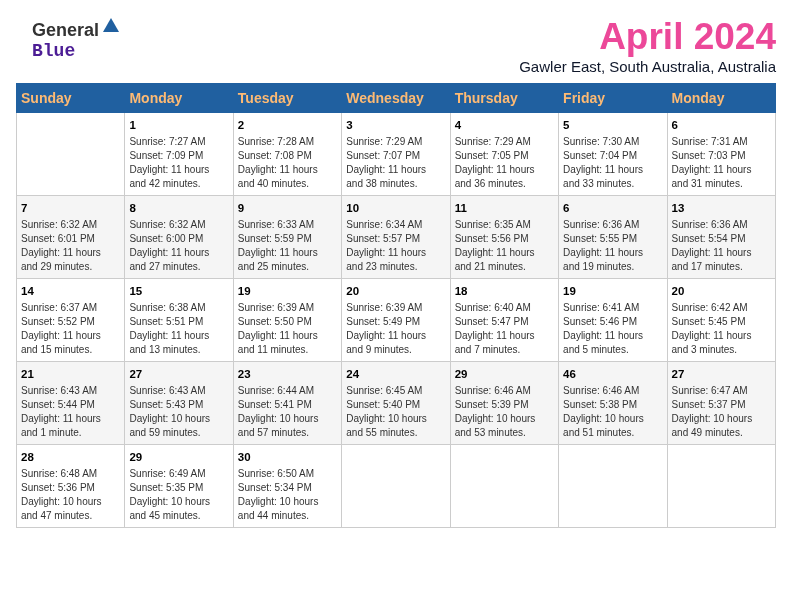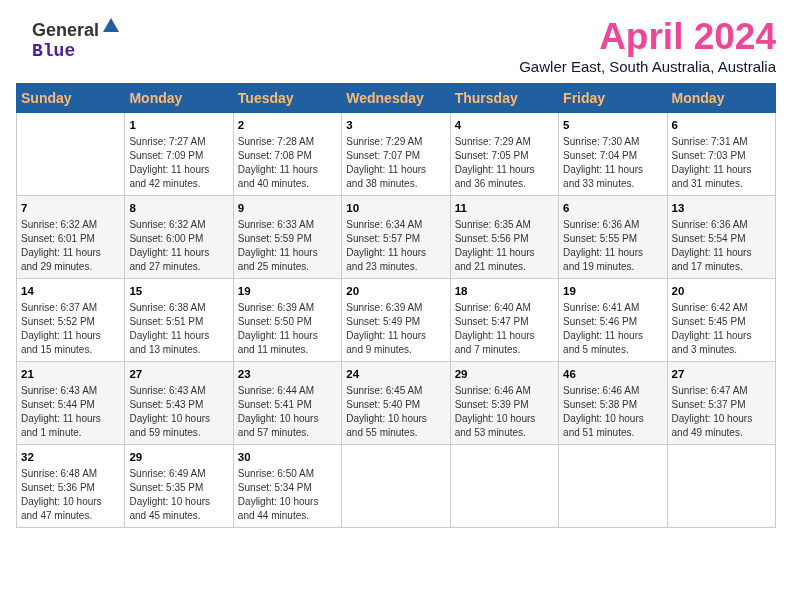--- a/index.html
+++ b/index.html
@@ -235,21 +235,21 @@
           <span class="day-number">46</span>
           <div class="day-info">Sunrise: 6:46 AM<br>Sunset: 5:38 PM<br>Daylight: 10 hours<br>and 51 minutes.</div>
         </td>
         <td>
           <span class="day-number">27</span>
           <div class="day-info">Sunrise: 6:47 AM<br>Sunset: 5:37 PM<br>Daylight: 10 hours<br>and 49 minutes.</div>
         </td>
       </tr>
       <tr>
         <td>
-          <span class="day-number">32</span>
+          <span class="day-number">28</span>
           <div class="day-info">Sunrise: 6:48 AM<br>Sunset: 5:36 PM<br>Daylight: 10 hours<br>and 47 minutes.</div>
         </td>
         <td>
           <span class="day-number">29</span>
           <div class="day-info">Sunrise: 6:49 AM<br>Sunset: 5:35 PM<br>Daylight: 10 hours<br>and 45 minutes.</div>
         </td>
         <td>
           <span class="day-number">30</span>
           <div class="day-info">Sunrise: 6:50 AM<br>Sunset: 5:34 PM<br>Daylight: 10 hours<br>and 44 minutes.</div>
         </td>

